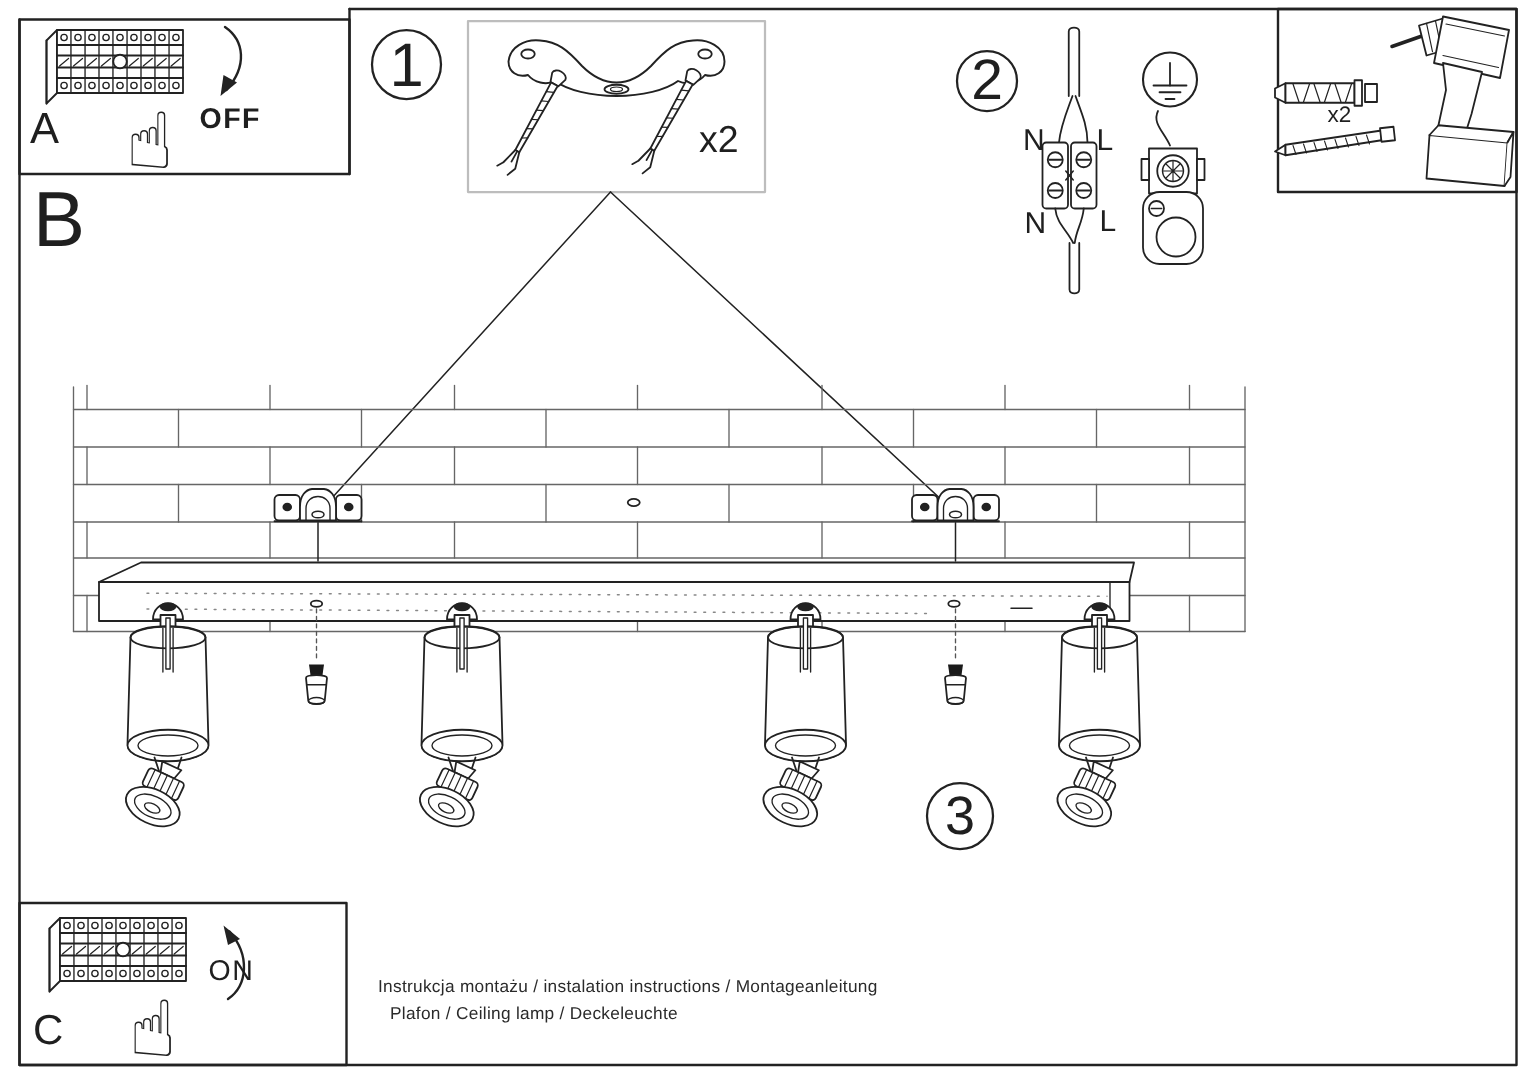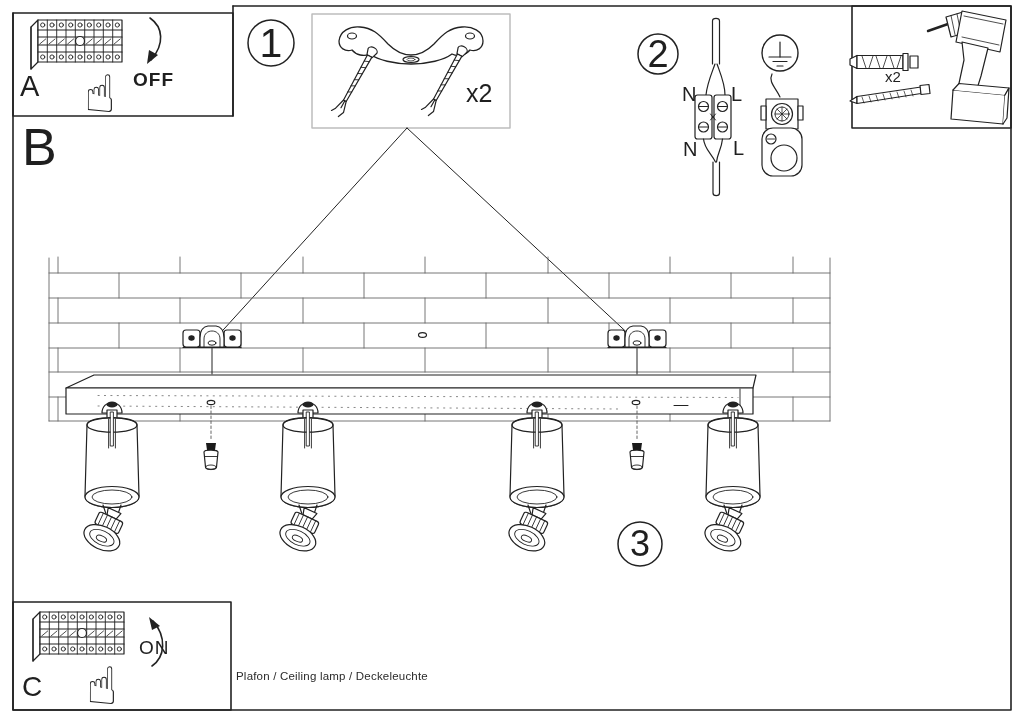--- a/index.html
+++ b/index.html
@@ -379,15 +379,16 @@
 <div class="abs lbl" style="left:683px;top:139px;font-size:20px;">N</div>
 <div class="abs lbl" style="left:733px;top:138px;font-size:20px;">L</div>
 
 <div class="abs lbl" style="left:885px;top:69px;font-size:15px;">x2</div>
 
 <div class="abs lbl num" style="left:620px;top:522px;width:40px;height:44px;font-size:36px;">3</div>
 
 <div class="abs lbl" style="left:22px;top:673px;font-size:28px;">C</div>
 <div class="abs lbl" style="left:139px;top:638px;font-size:19px;letter-spacing:1px;">ON</div>
 
-<div class="abs footer" style="left:236px;top:667.5px;">Plafon / Ceiling lamp / Deckeleuchte</div>
+<div class="abs footer" style="left:252px;top:650px;">Instrukcja montażu / instalation instructions / Montageanleitung</div>
+<div class="abs footer" style="left:260px;top:667.5px;">Plafon / Ceiling lamp / Deckeleuchte</div>
 
 </div>
 
 </body></html>

